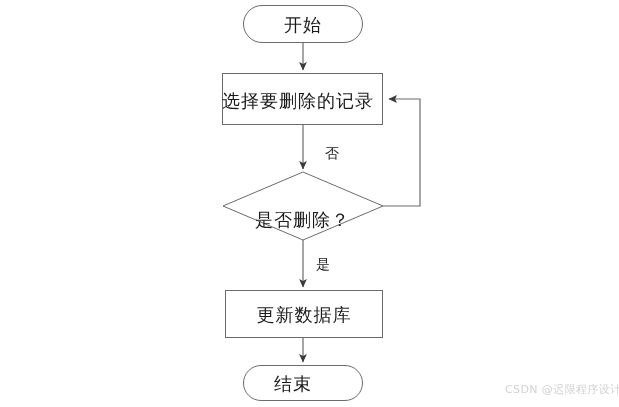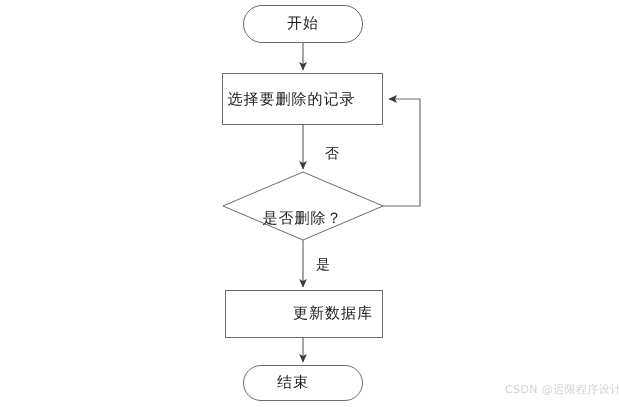--- a/index.html
+++ b/index.html
@@ -17,39 +17,39 @@
   #flowchart-canvas {
     position: absolute;
     left: 0;
     top: 0;
     width: 619px;
     height: 407px;
   }
   .node-label {
     position: absolute;
     color: #1a1a1a;
-    font-size: 15px;
+    font-size: 18px;
     line-height: 1;
     letter-spacing: 1px;
     white-space: nowrap;
     text-align: center;
     font-family: "DejaVu Sans", "Liberation Sans", sans-serif;
   }
   .edge-label {
     position: absolute;
     color: #1a1a1a;
     font-size: 14px;
     line-height: 1;
     white-space: nowrap;
     font-family: "DejaVu Sans", "Liberation Sans", sans-serif;
   }
   #label-start  { left: 243px; top: 16px;  width: 120px; }
   #label-select { left: 222px; top: 92px;  width: 139px; }
   #label-decide { left: 222px; top: 211px; width: 161px; }
-  #label-update { left: 225px; top: 306px; width: 158px; padding-left: 29px; }
+  #label-update { left: 225px; top: 306px; width: 158px; }
   #label-end    { left: 243px; top: 375px; width: 100px; }
   #label-no     { left: 325px; top: 146px; }
   #label-yes    { left: 316px; top: 257px; }
   #watermark {
     position: absolute;
     left: 505px;
     top: 382px;
     font-size: 11px;
     color: #d2d2d2;
     white-space: nowrap;

